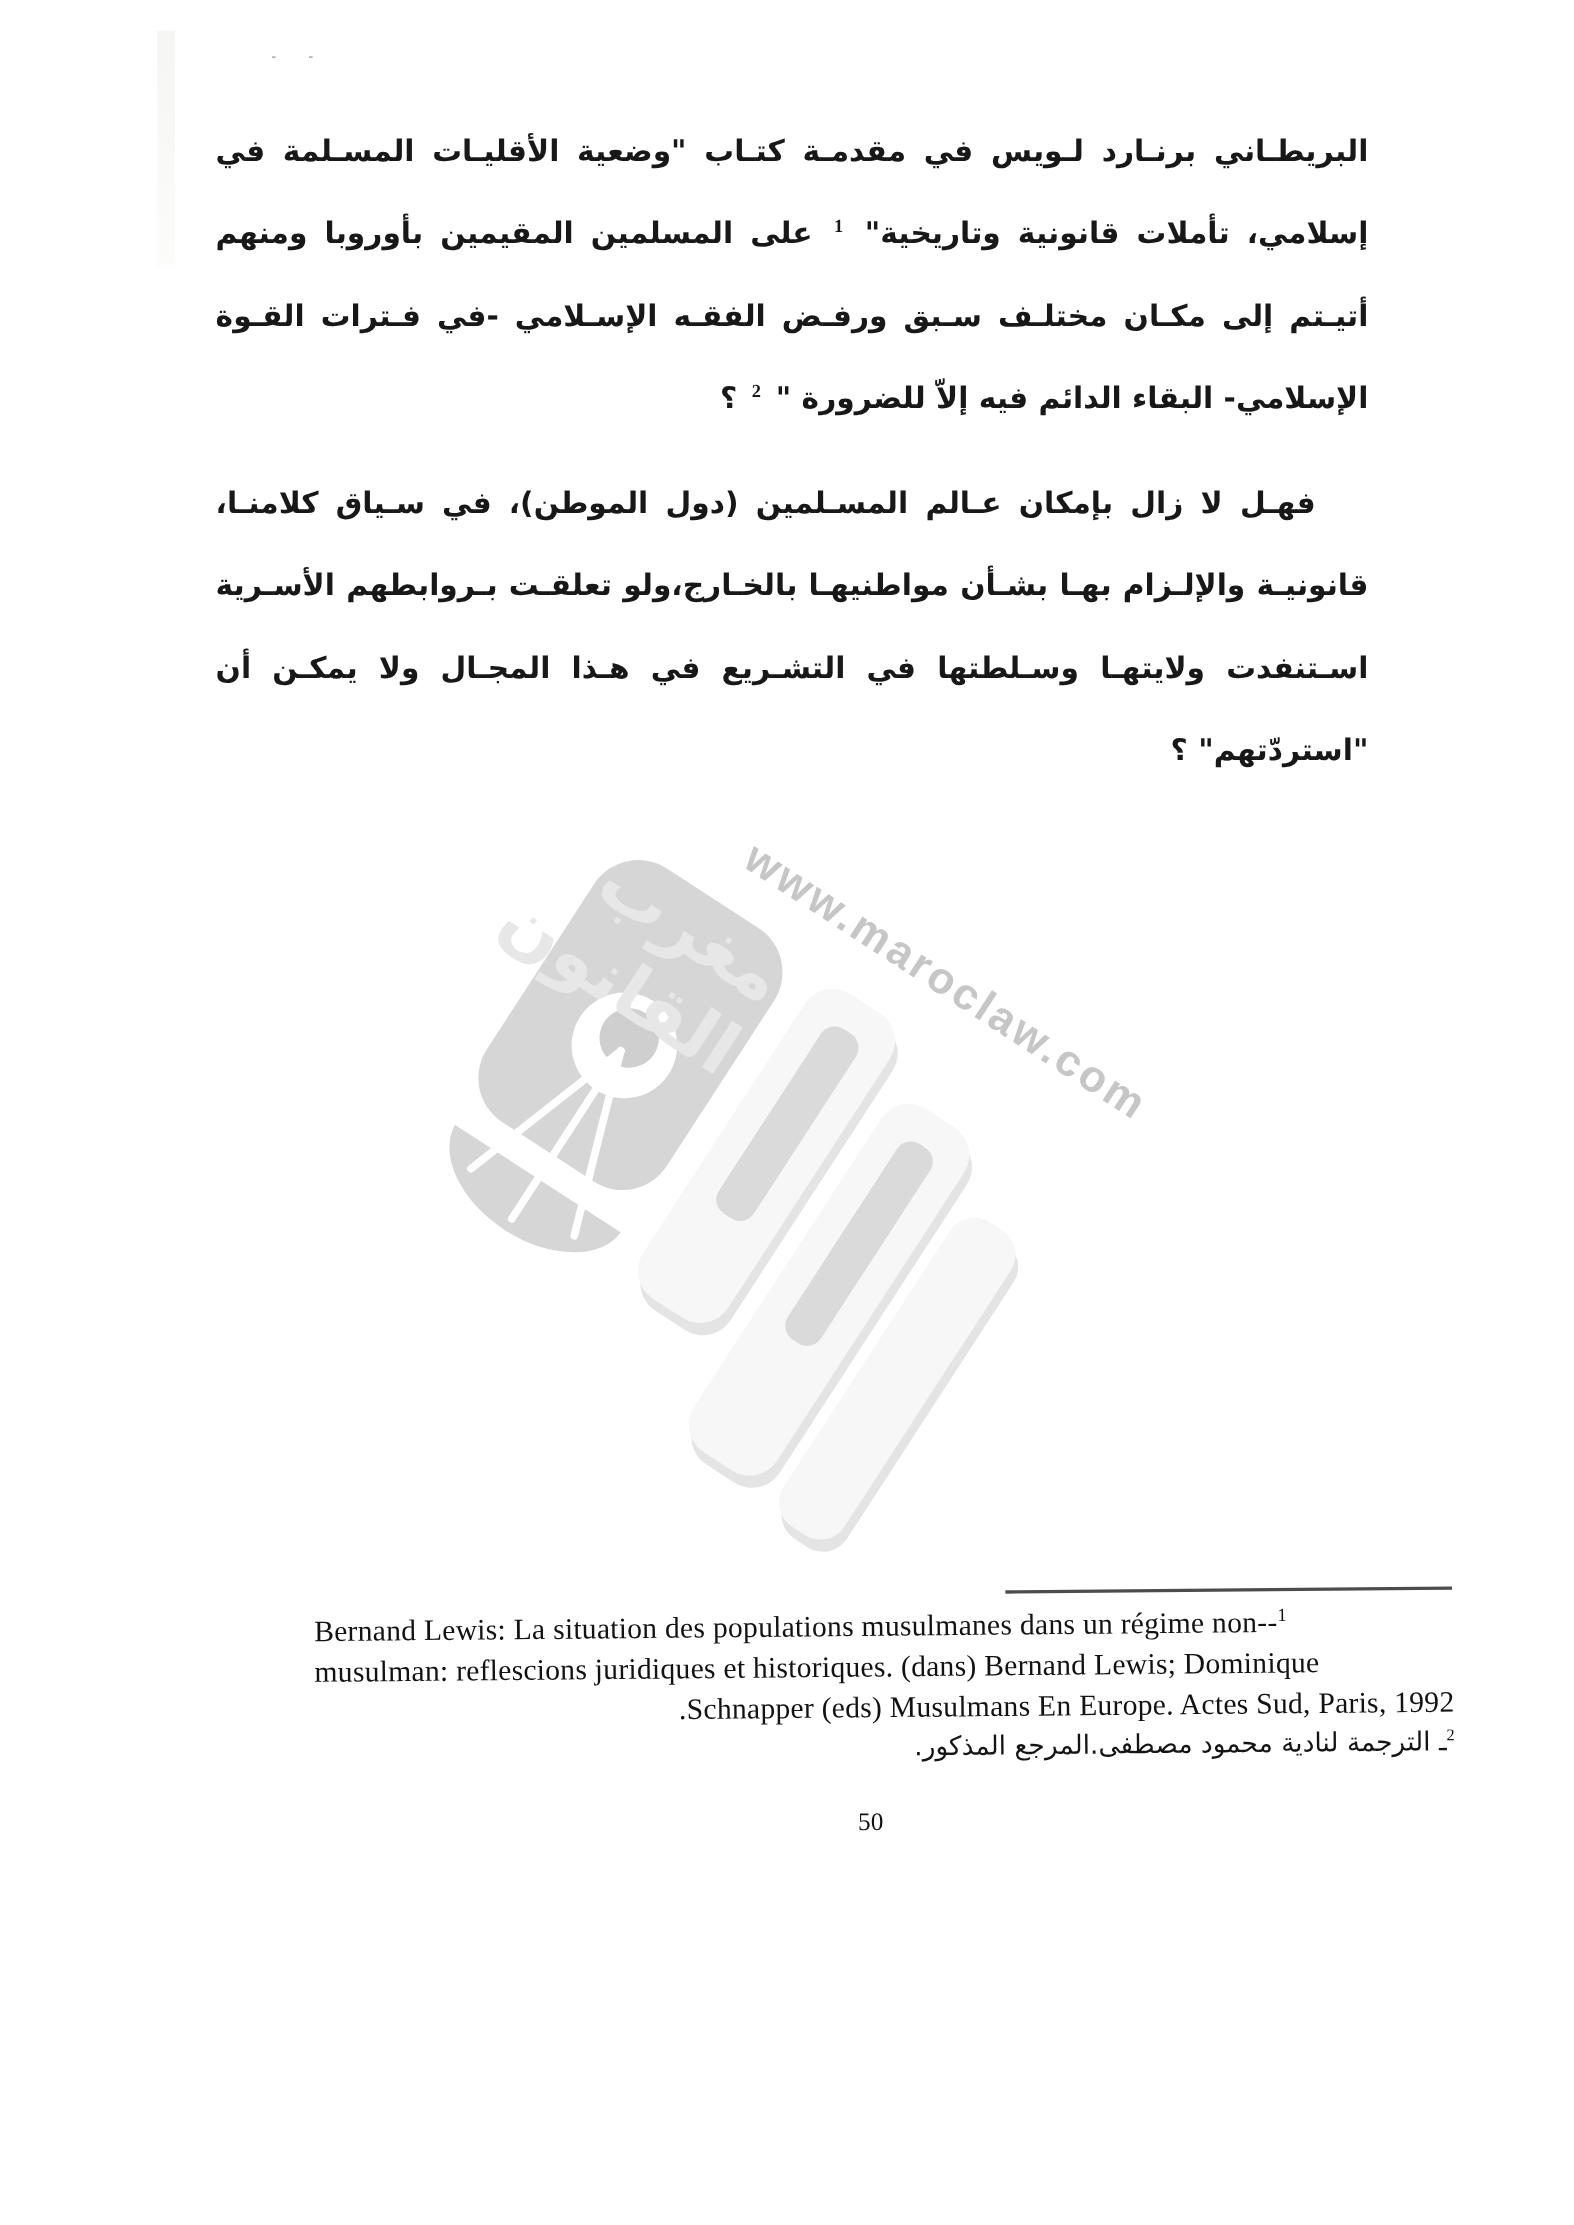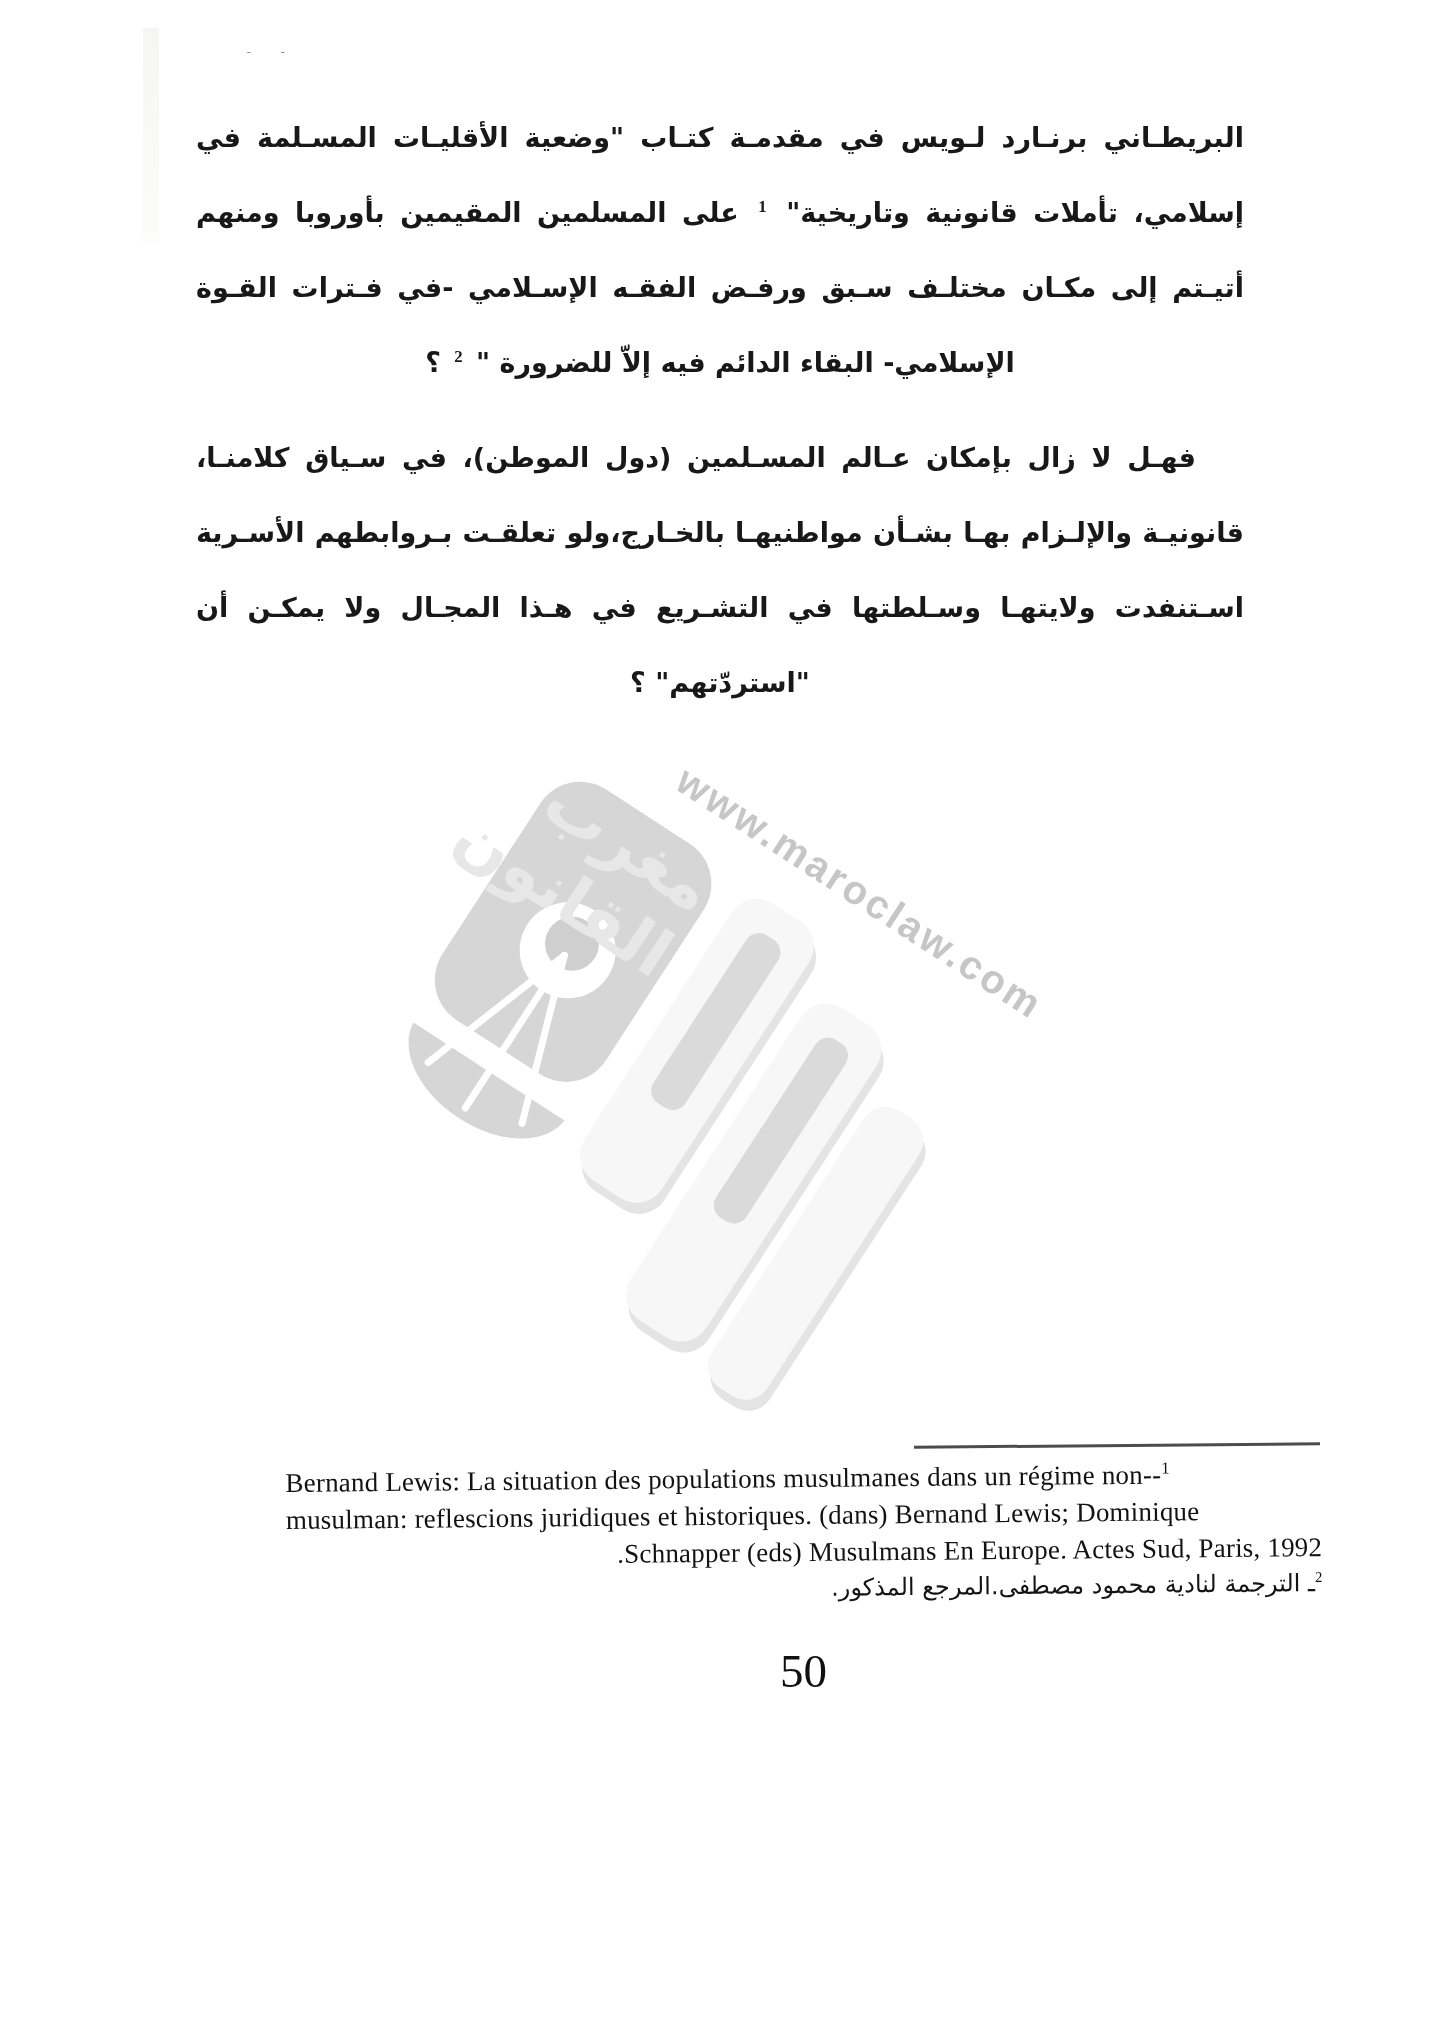--- a/index.html
+++ b/index.html
@@ -45,21 +45,21 @@
 
   
   .body-text {
     position:absolute; left:196px; top:100px; width:1048px;
     direction:rtl; z-index:1;
     font-family:"DejaVu Sans", sans-serif; font-weight:bold;
     font-size:27px; color:#181818;
   }
   .ar-line {
     height:75px; line-height:75px; overflow:hidden;
-    text-align:center;
+    text-align:right;
   }
   .ar-line.just { text-align:justify; text-align-last:justify; }
   .para-2 { margin-top:20px; }
   .para-2 .indent { padding-right:48px; }
   .fn-ref {
     font-size:0.62em; vertical-align:super; line-height:0;
     font-family:"Liberation Serif", serif; font-weight:bold;
     padding:0 4px; color:#181818;
   }
 
@@ -81,21 +81,21 @@
     font-family:"Liberation Serif", serif;
   }
   .fn-ar {
     direction:rtl; text-align:right;
     font-family:"DejaVu Sans", sans-serif;
     font-size:24px; line-height:35px; color:#141414;
   }
 
   .page-number {
     position:absolute; left:780px; top:1644px; z-index:1;
-    font-family:"Liberation Serif", serif; font-size:47px; color:#111111;
+    font-family:"Liberation Serif", serif; font-size:23px; color:#111111;
   }
 </style>
 </head>
 <body>
 
 <div class="page">
 
   <div class="scan-streak"></div>
   <div class="top-marks">- -</div>
 

